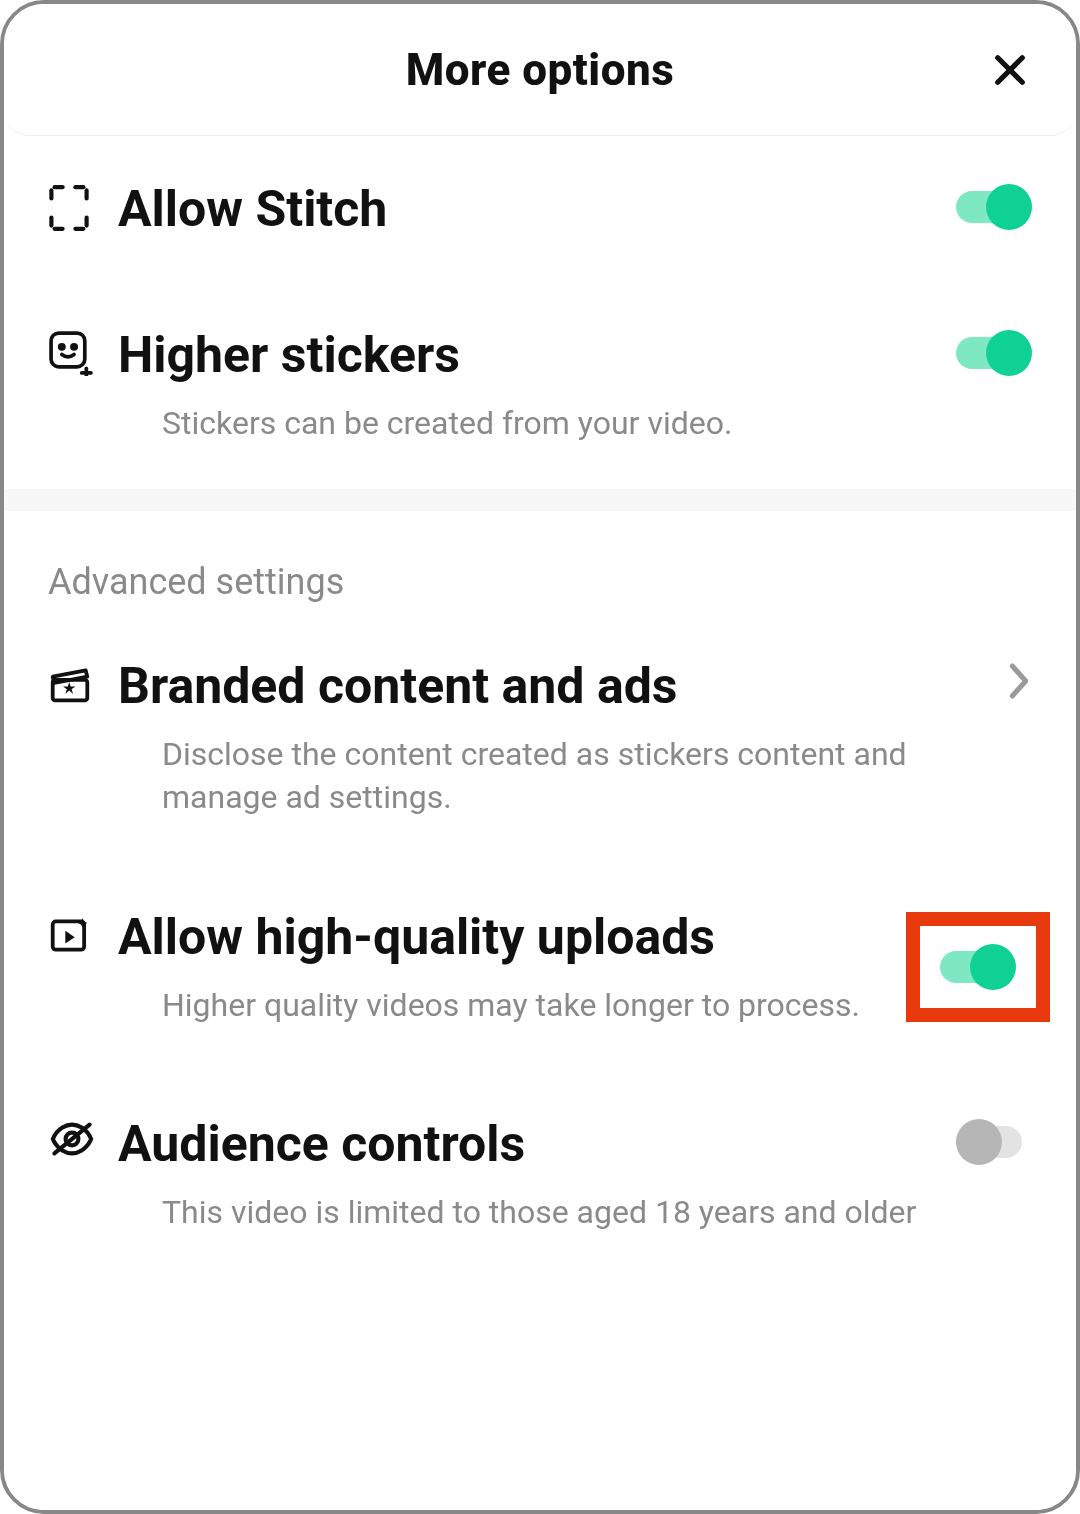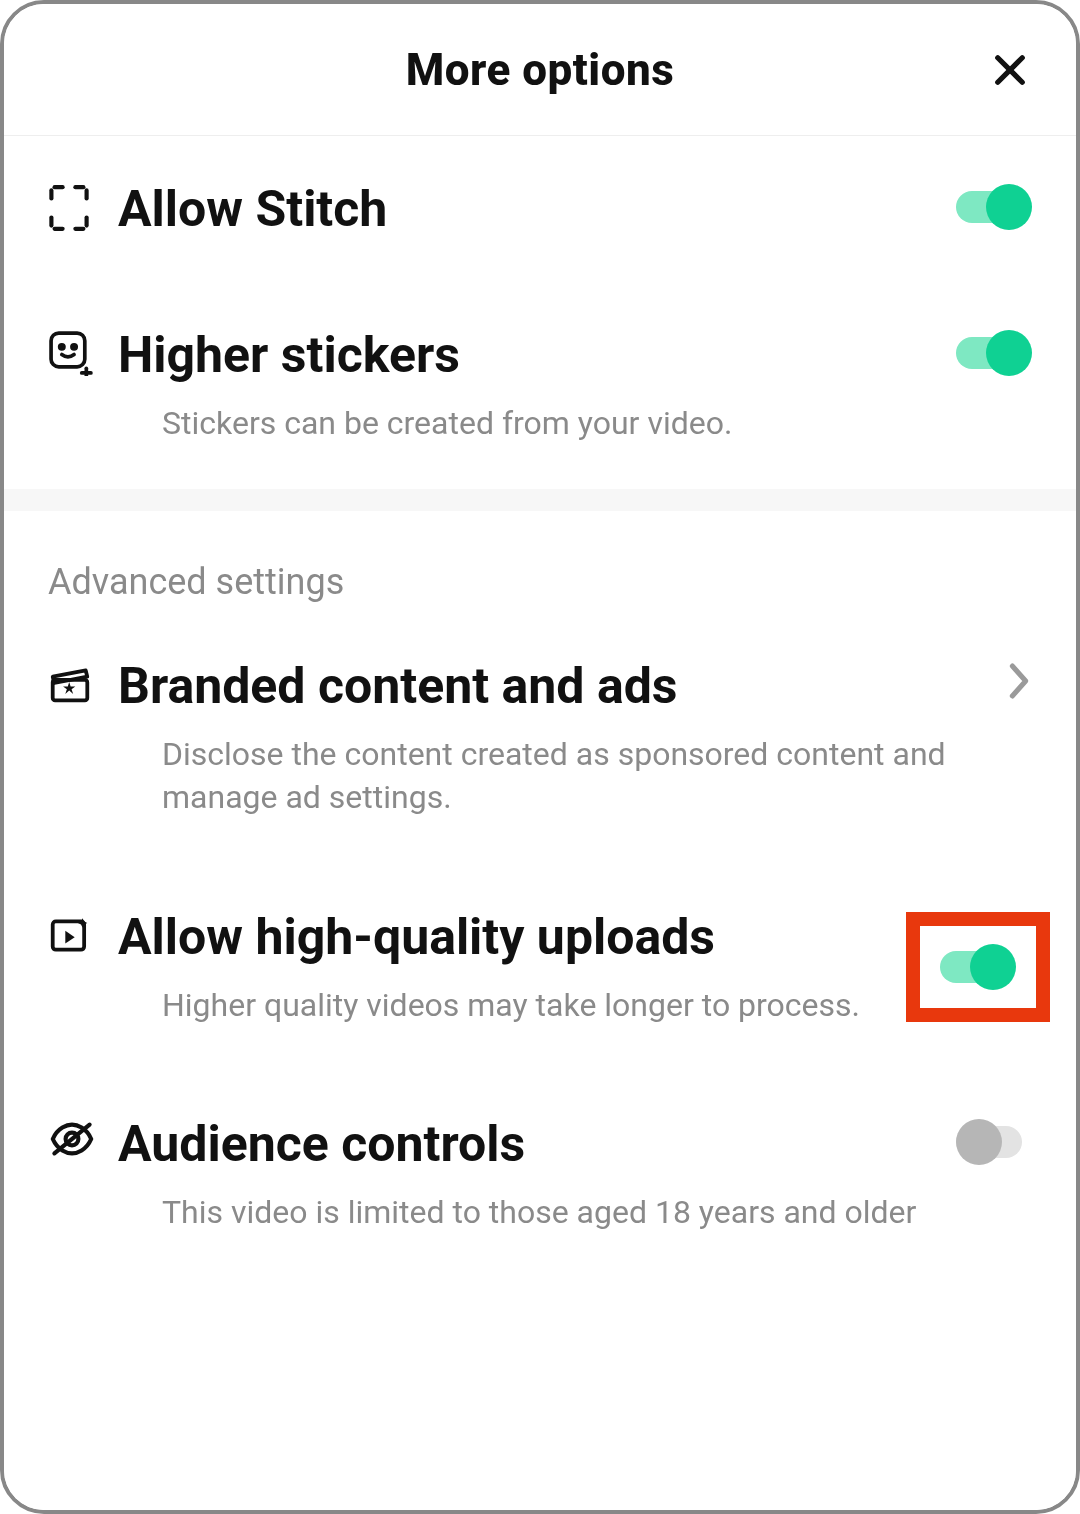--- a/index.html
+++ b/index.html
@@ -6,20 +6,21 @@
   html, body { width: 1080px; height: 1514px; font-family: -apple-system, BlinkMacSystemFont, "Segoe UI", Roboto, Helvetica, Arial, sans-serif; background: #fff; }
   body { overflow: hidden; border-radius: 44px; border: 4px solid #888; }
   .sheet { width: 100%; height: 100%; background: #fff; }
   .header {
     height: 132px;
     display: flex;
     align-items: center;
     justify-content: center;
     position: relative;
     border-bottom: 1px solid #eee;
+    border-radius: 25px;
   }
   .header-title {
     font-size: 44px;
     font-weight: 800;
     color: #111;
     letter-spacing: 0.5px;
   }
   .close-btn {
     position: absolute;
     right: 40px;
@@ -174,21 +175,21 @@
   <div class="row" style="cursor:pointer;">
     <div class="icon-col">
       <svg width="44" height="44" viewBox="0 0 28 28" fill="none" stroke="#111" stroke-width="2.4" stroke-linejoin="round">
         <path d="M3 10 L24 6 L25 10 L4 14 Z"></path>
         <rect x="3" y="12" width="22" height="13" rx="1.5"></rect>
         <path d="M11 21 l2.5 -2.2 l2.5 2.2 l-1 -3 l2.4 -1.8 h-3 l-0.9 -2.8 l-0.9 2.8 h-3 l2.4 1.8 z" fill="#111" stroke="none"></path>
       </svg>
     </div>
     <div class="text-col">
       <div class="row-title">Branded content and ads</div>
-      <div class="row-sub">Disclose the content created as sponsored content and manage ad settings.</div>
+      <div class="row-sub">Disclose the content created as stickers content and manage ad settings.</div>
     </div>
     <div class="ctrl-col chevron">
       <svg width="26" height="40" viewBox="0 0 14 24" fill="none" stroke="#9a9a9a" stroke-width="3" stroke-linecap="round" stroke-linejoin="round">
         <polyline points="3,3 11,12 3,21"></polyline>
       </svg>
     </div>
   </div>
 
   <div class="row">
     <div class="icon-col">

